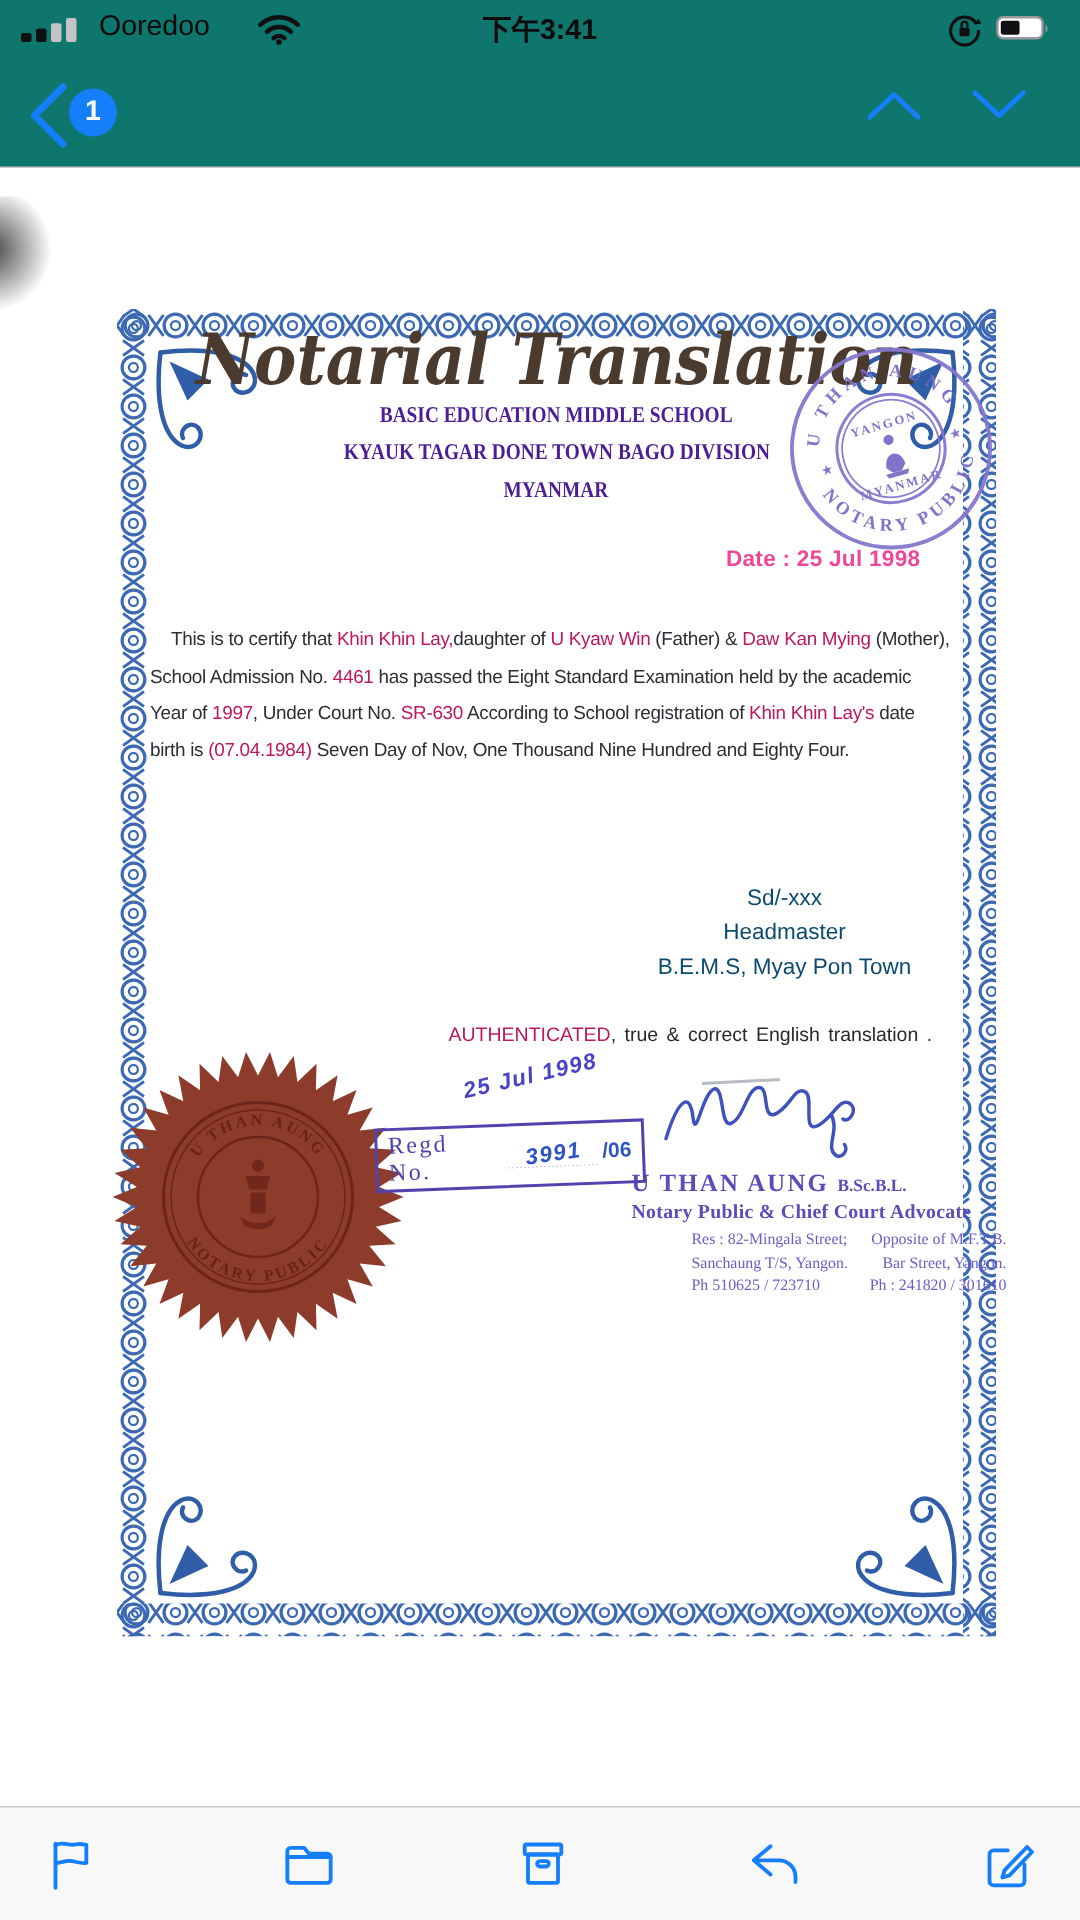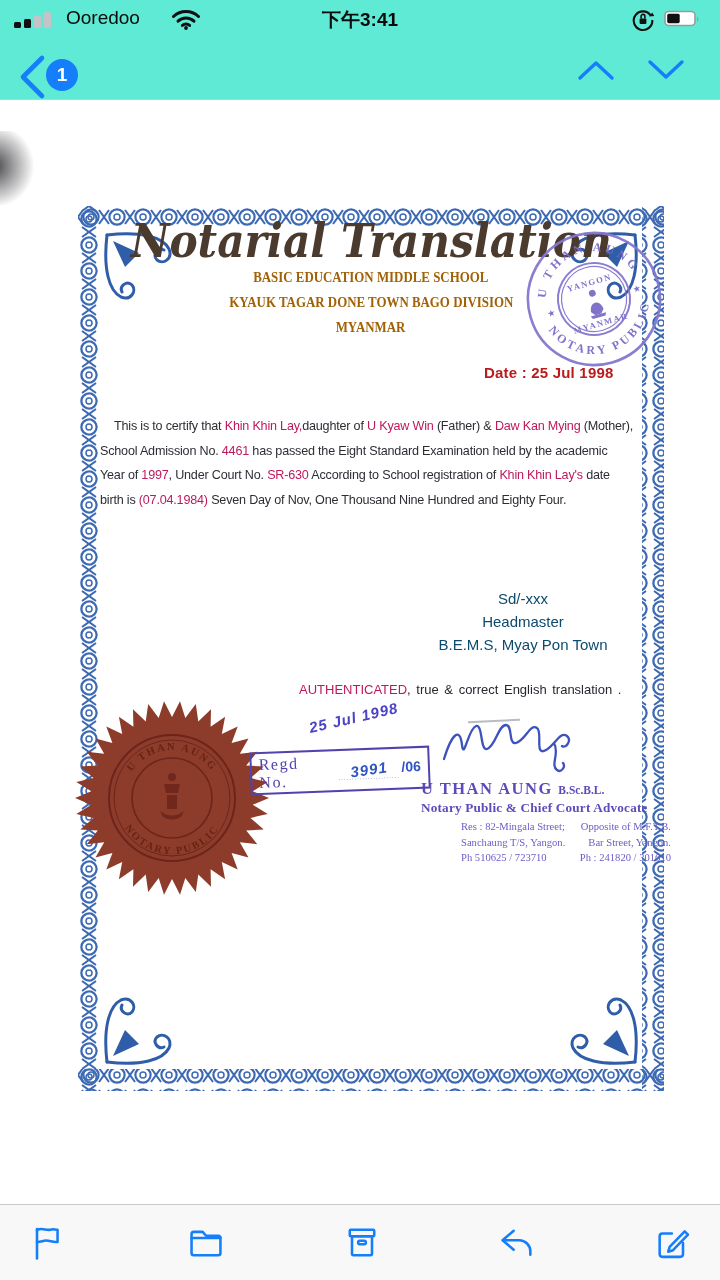--- a/index.html
+++ b/index.html
@@ -1,22 +1,22 @@
 <!DOCTYPE html>
 <html style="--accent: #157efb; --border_blue: #3c69b4; --title_brown: #4b3a2e; --notary_purple: #5b4cba; --stamp_purple: #8172cc; --seal_red: #8d3c2b; --ink_blue: #3f51bd;"><head>
 <meta charset="utf-8">
 <style>
   * { margin:0; padding:0; box-sizing:border-box; }
   html,body { width:720px; height:1280px; background:#fff; overflow:hidden; }
   body { font-family:"Liberation Sans", sans-serif; }
   .phone { position:relative; width:720px; height:1280px; background:#fff; }
 
   
-  .chrome-top { position:absolute; left:0; top:0; width:720px; height:100px;
-    background:#5eead4; border-bottom:1px solid #c9c9cd; z-index:10; }
+  .chrome-top { position:absolute; left:0; top:0; width:720px; height:112px;
+    background:#0f766e; border-bottom:1px solid #c9c9cd; z-index:10; }
   .statusbar { position:absolute; left:0; top:0; width:720px; height:40px; }
   .sig { position:absolute; left:14px; top:11px; }
   .carrier { position:absolute; left:66px; top:7px; font-size:19px; color:#0b0b0c; }
   .wifi { position:absolute; left:172px; top:9px; }
   .clock { position:absolute; left:0; top:7px; width:720px; text-align:center;
     font-size:19px; font-weight:700; color:#0b0b0c; }
   .rotlock { position:absolute; left:630px; top:7px; }
   .batt { position:absolute; left:664px; top:10px; }
 
   .navbar { position:absolute; left:0; top:40px; width:720px; height:71px; }
@@ -40,26 +40,26 @@
     background:radial-gradient(ellipse at 0% 45%, rgba(35,33,38,.85), rgba(35,33,38,0) 68%); }
 
   .frame { position:absolute; left:78px; top:93px; width:586px; height:885px; }
 
   .cert-title { position:absolute; left:86px; top:100px; width:570px; text-align:center;
     font-family:"DejaVu Serif", serif; font-style:italic; font-weight:700;
     font-size:47px; color:var(--title_brown); }
   .cert-title span { display:inline-block; transform:scaleX(.9); }
 
   .school { position:absolute; left:86px; top:152px; width:570px; text-align:center;
-    font-family:"Liberation Serif", serif; font-weight:700; color:#a16207; }
+    font-family:"Liberation Serif", serif; font-weight:700; color:#4c1d95; }
   .school div { line-height:25px; font-size:15px; }
   .school div span { display:inline-block; transform:scaleX(.86); }
 
   .date-line { position:absolute; left:484px; top:251px; font-size:15px; font-weight:600;
-    color:#b91c1c; letter-spacing:.2px; }
+    color:#ec4899; letter-spacing:.2px; }
 
   .cert-body { position:absolute; left:100px; top:301px; width:500px;
     font-size:12.6px; letter-spacing:-0.2px; color:#2c2e34; }
   .cert-body .ln { line-height:24.5px; white-space:nowrap; }
   .cert-body .ln:first-child { text-indent:14px; }
   .b { font-weight:400; color:#be185d; }
 
   .sign-block { position:absolute; left:413px; top:474px; width:220px; text-align:center;
     font-size:15px; color:#0c4a6e; line-height:23px; font-weight:500; }
 

